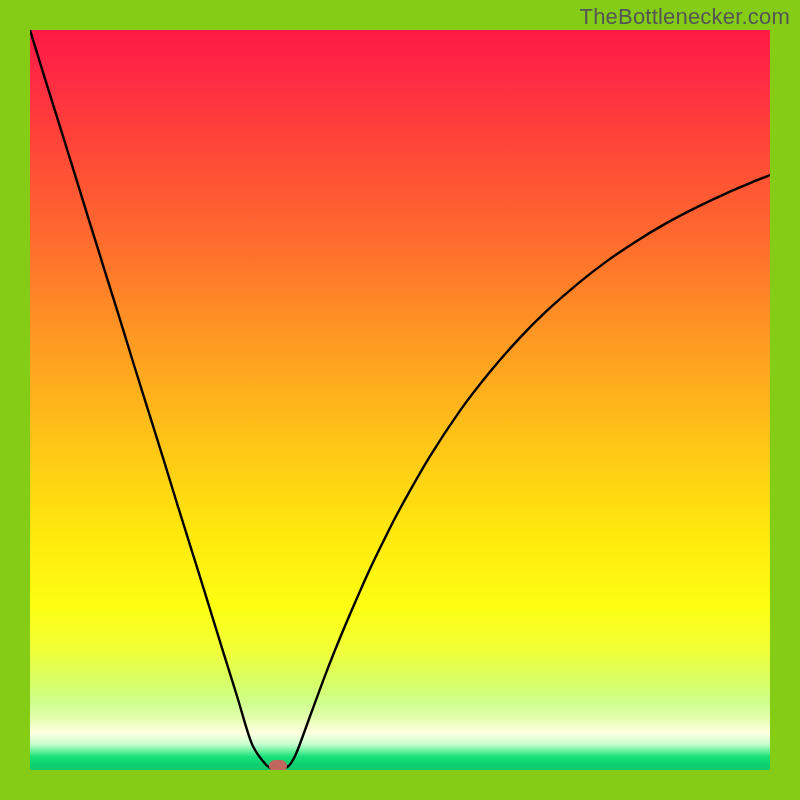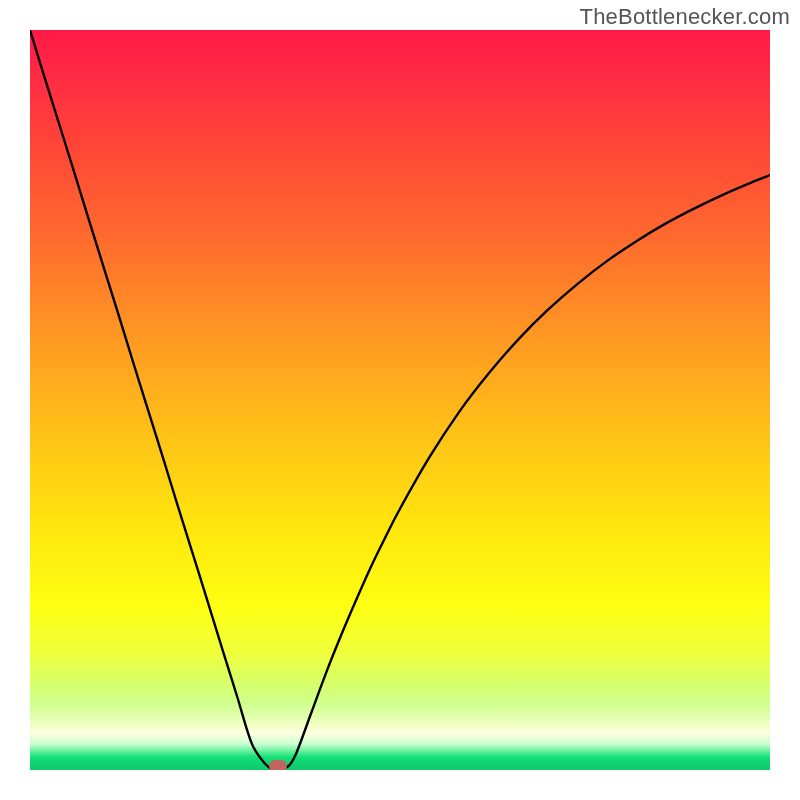--- a/index.html
+++ b/index.html
@@ -8,21 +8,21 @@
     width: 800px;
     height: 800px;
     overflow: hidden;
     background: #000;
     font-family: Arial, Helvetica, sans-serif;
   }
   .frame {
     position: relative;
     width: 800px;
     height: 800px;
-    background: #ffffff;
+    background: #84cc16;
   }
   .watermark {
     position: absolute;
     top: 4px;
     right: 10px;
     color: #555;
     font-size: 22px;
     font-weight: 500;
     letter-spacing: 0.2px;
     z-index: 10;

